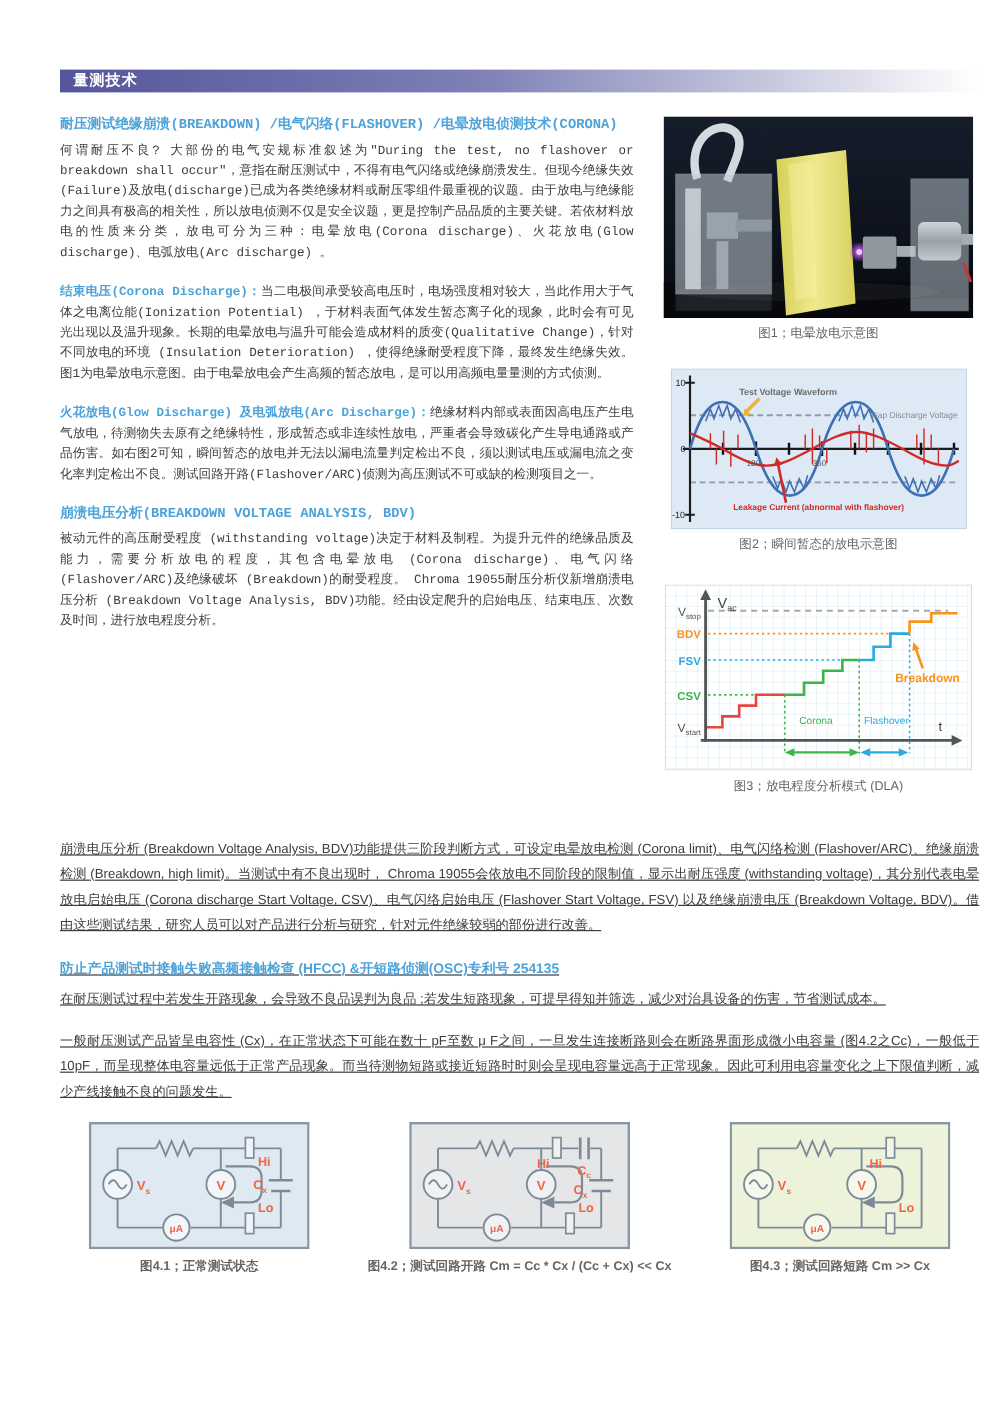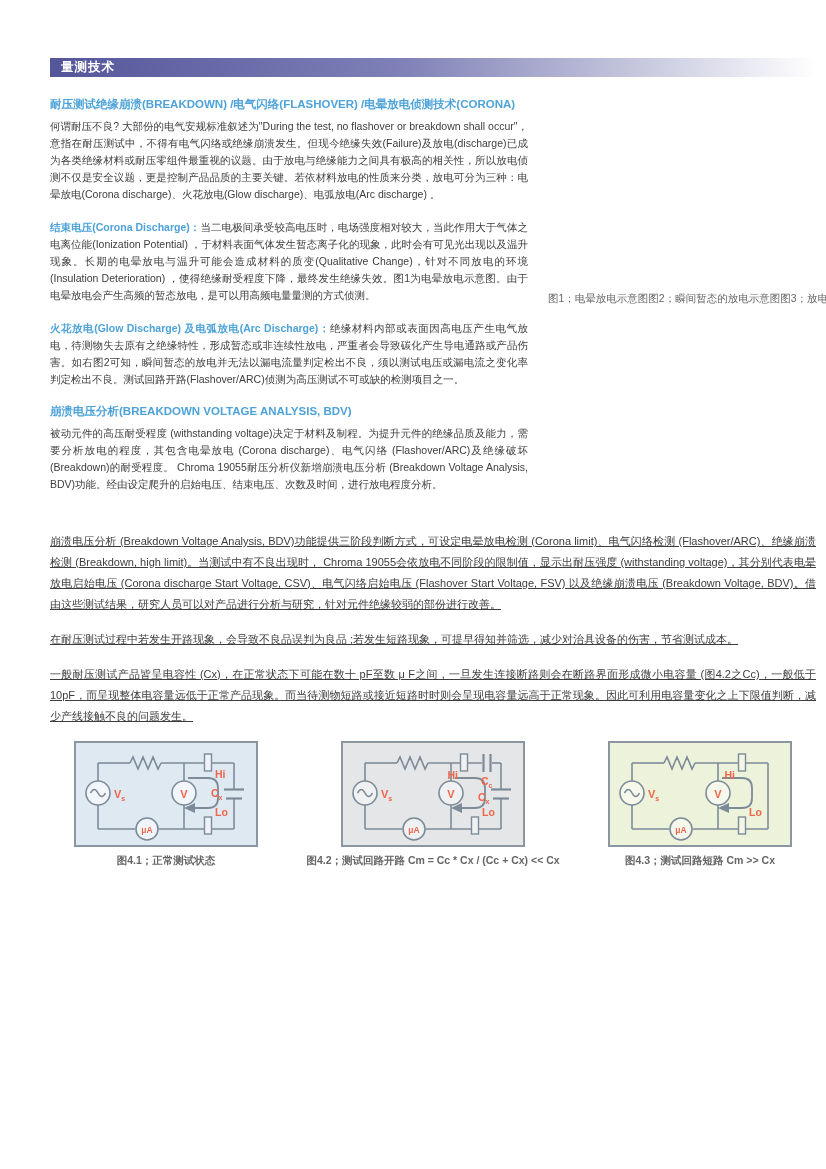--- a/index.html
+++ b/index.html
@@ -7,22 +7,22 @@
     width:826px;height:1169px;overflow:hidden;box-sizing:border-box;
     padding:58px 30px 0 30px;position:relative;background:#ffffff;
     font-family:"Liberation Sans","DejaVu Sans",sans-serif;color:#3d3d3d;margin-left:20px;
   }
   .header-bar{
     height:19px;line-height:19px;padding-left:11px;
     background:linear-gradient(to right,#54569a 0%,#7d7fb6 45%,#c9cadf 78%,#ffffff 100%);
     color:#ffffff;font-size:12.5px;font-weight:bold;letter-spacing:1px;
   }
   .two-col{display:flex;margin-top:20px;}
-  .left-col{width:478px;}
-  .right-col{width:268px;margin-left:20px;display:flex;align-items:center;}
+  .left-col{width:478px;font-family:Liberation Mono, monospace;}
+  .right-col{width:268px;margin-left:20px;display:flex;flex-direction:column;align-items:center;}
   .blue-heading{color:#4da3d9;font-size:11.5px;font-weight:bold;margin:0 0 6px 0;line-height:15px;}
   .body-text{font-size:10.5px;line-height:17px;text-align:justify;margin:0 0 16px 0;}
   .inline-lead{color:#4da3d9;font-weight:bold;}
   .fig-caption{font-size:10.5px;color:#666;text-align:center;margin:6px 0 14px 0;white-space:nowrap;}
   .full-section{margin-top:22px;text-decoration:underline;}
   .full-para{font-size:11px;line-height:21px;text-align:justify;margin:0 0 14px 0;}
   .hfcc-heading{color:#4da3d9;font-size:11.5px;font-weight:bold;margin:18px 0 8px 0;}
   .circuits-row{display:flex;justify-content:space-between;padding:0 24px;margin-top:12px;}
   .circuit-fig{display:flex;flex-direction:column;align-items:center;}
   .circuit-fig .fig-caption{margin:7px 0 0 0;font-weight:bold;}
@@ -200,20 +200,21 @@
         <text x="112" y="116" font-size="8.5" fill="#3cb54a">Corona</text>
         <text x="166" y="116" font-size="8.5" fill="#29abe2">Flashover</text>
         <text x="192" y="81" font-size="10" font-weight="bold" fill="#f7941d">Breakdown</text>
       </svg>
       <div class="fig-caption">图3；放电程度分析模式 (DLA)</div>
     </div>
   </div>
 
   <div class="full-section">
     <p class="full-para">崩溃电压分析 (Breakdown Voltage Analysis, BDV)功能提供三阶段判断方式，可设定电晕放电检测 (Corona limit)、电气闪络检测 (Flashover/ARC)、绝缘崩溃检测 (Breakdown, high limit)。当测试中有不良出现时， Chroma 19055会依放电不同阶段的限制值，显示出耐压强度 (withstanding voltage)，其分别代表电晕放电启始电压 (Corona discharge Start Voltage, CSV)、电气闪络启始电压 (Flashover Start Voltage, FSV) 以及绝缘崩溃电压 (Breakdown Voltage, BDV)。借由这些测试结果，研究人员可以对产品进行分析与研究，针对元件绝缘较弱的部份进行改善。</p>
+    <h3 class="hfcc-heading">防止产品测试时接触失败高频接触检查 (HFCC) &amp;开短路侦测(OSC)专利号 254135</h3>
     <p class="full-para">在耐压测试过程中若发生开路现象，会导致不良品误判为良品 ;若发生短路现象，可提早得知并筛选，减少对治具设备的伤害，节省测试成本。</p>
     <p class="full-para">一般耐压测试产品皆呈电容性 (Cx)，在正常状态下可能在数十 pF至数 μ F之间，一旦发生连接断路则会在断路界面形成微小电容量 (图4.2之Cc)，一般低于 10pF，而呈现整体电容量远低于正常产品现象。而当待测物短路或接近短路时时则会呈现电容量远高于正常现象。因此可利用电容量变化之上下限值判断，减少产线接触不良的问题发生。</p>
   </div>
 
   <div class="circuits-row">
 
     <div class="circuit-fig">
       <svg width="184" height="106" viewBox="0 0 184 106">
         <rect x="1" y="1" width="182" height="104" fill="#dfe9f2" stroke="#8a96a2" stroke-width="2"></rect>
         <g stroke="#7d8b99" stroke-width="1.6" fill="none">

